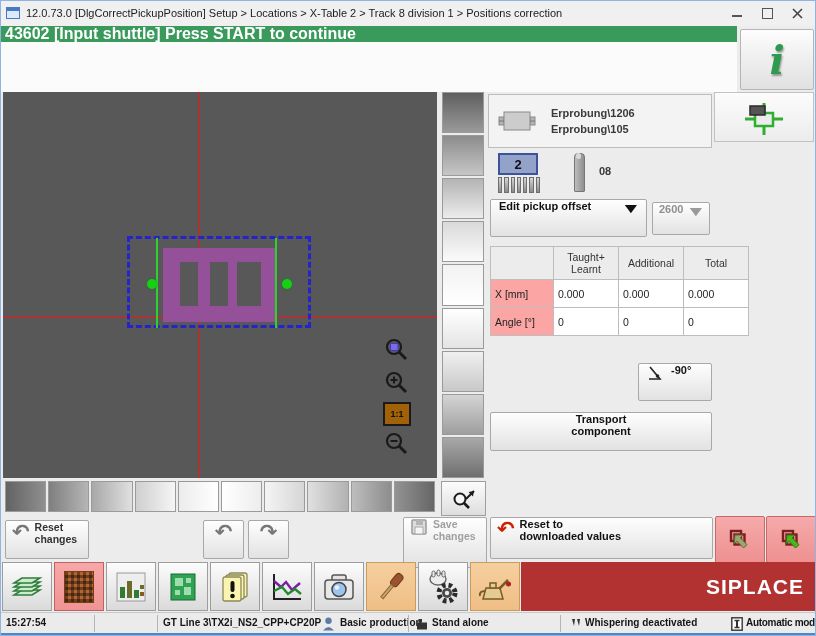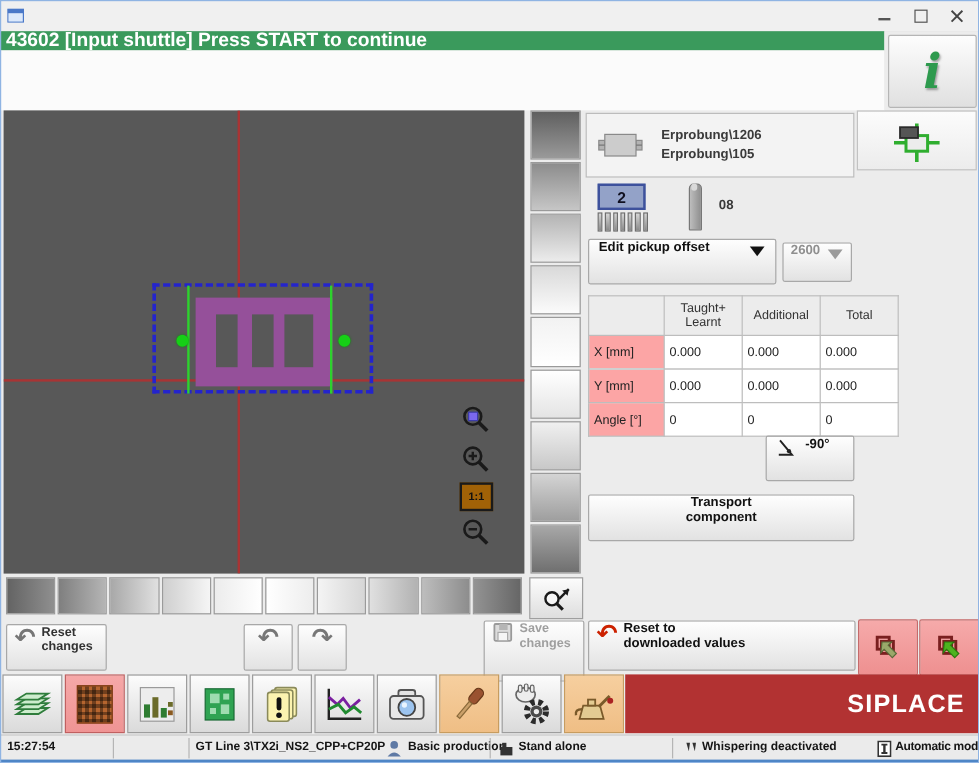--- a/index.html
+++ b/index.html
@@ -116,20 +116,21 @@
 <body>
 
 <div id="app">
   <div class="frame"></div>
 
   <div class="abs titlebar">
     <svg width="14" height="12" style="margin-left:6px">
       <rect x="0.5" y="0.5" width="13" height="11" fill="#dce9fb" stroke="#4a78c8"></rect>
       <rect x="0.5" y="0.5" width="13" height="3.5" fill="#4a78c8"></rect>
     </svg>
+    <span class="title-text">12.0.73.0 [DlgCorrectPickupPosition] Setup &gt; Locations &gt; X-Table 2 &gt; Track 8 division 1 &gt; Positions correction</span>
     <div class="win-controls">
       <div class="win-btn">
         <span class="min-glyph"></span>
         </div>
       <div class="win-btn">
         <span class="max-glyph"></span>
         </div>
       <div class="win-btn">
         <svg width="11" height="11">
           <line x1="1" y1="1" x2="10" y2="10" stroke="#444" stroke-width="1.6"></line>
@@ -269,26 +270,20 @@
       <th style="width:56px">Additional</th>
       <th style="width:56px">Total</th>
     </tr>
     <tr>
       <td class="rowlabel">X [mm]</td>
       <td class="val">0.000</td>
       <td class="val">0.000</td>
       <td class="val">0.000</td>
     </tr>
     <tr>
-      <td class="rowlabel">Y [mm]</td>
-      <td class="val">0.000</td>
-      <td class="val">0.000</td>
-      <td class="val">0.000</td>
-    </tr>
-    <tr>
       <td class="rowlabel">Angle [°]</td>
       <td class="val">0</td>
       <td class="val">0</td>
       <td class="val">0</td>
     </tr>
   </tbody>
     </table>
 
   <div class="abs btn rot-btn" style="left:638px;top:363px;">
     <svg width="20" height="20">

